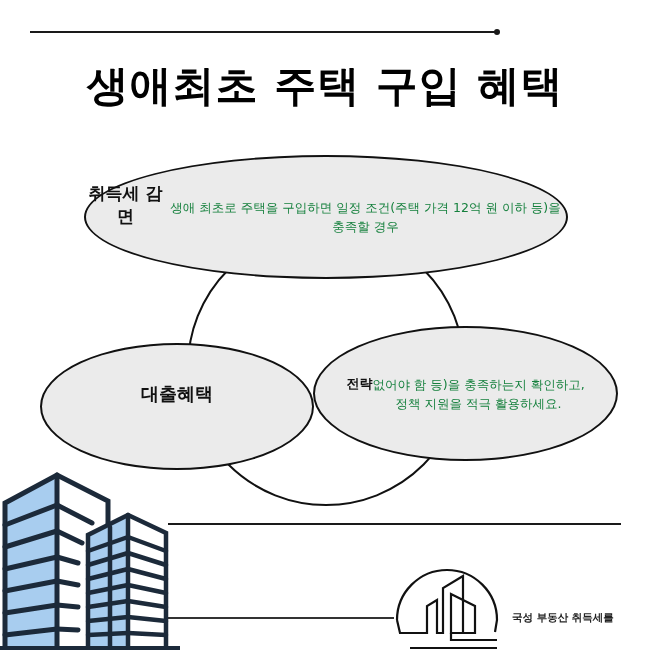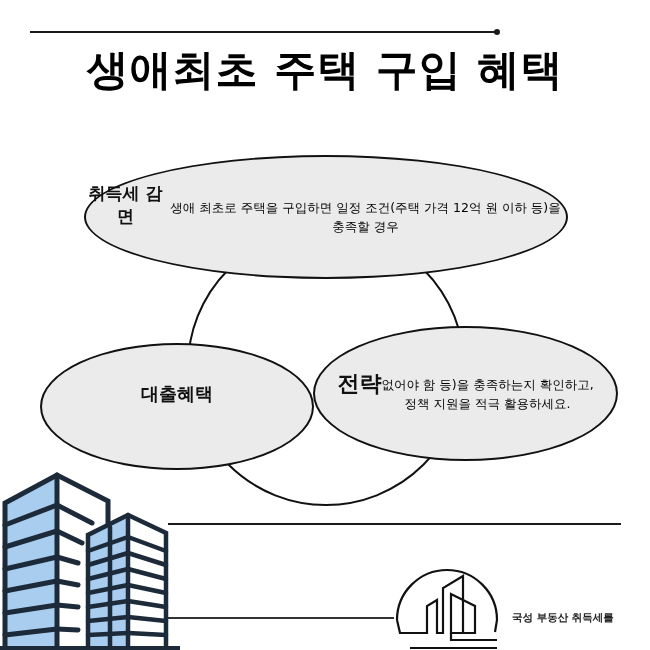--- a/index.html
+++ b/index.html
@@ -10,42 +10,42 @@
   }
   .top-rule {
     position: absolute; left: 30px; top: 31px; width: 466px; height: 2px;
     background: #1a1a1a;
   }
   .top-rule-dot {
     position: absolute; left: 494px; top: 29px; width: 6px; height: 6px;
     border-radius: 50%; background: #1a1a1a;
   }
   .title {
-    position: absolute; left: 0; top: 42px; width: 650px; text-align: center;
+    position: absolute; left: 0; top: 58px; width: 650px; text-align: center;
     font-size: 42px; font-weight: bold; letter-spacing: 1px; color: #000;
   }
   .center-circle {
     position: absolute; left: 187px; top: 228px; width: 278px; height: 278px;
     border: 2px solid #111; border-radius: 50%; background: #fff;
     box-sizing: border-box;
   }
   .ellipse {
     position: absolute; background: #ebebeb; border: 2px solid #111;
     border-radius: 50%; box-sizing: border-box;
     display: flex; flex-direction: row; align-items: center; justify-content: center;
     text-align: center;
   }
   .e-top { left: 84px; top: 155px; width: 484px; height: 124px; }
   .e-left { left: 40px; top: 343px; width: 274px; height: 127px; }
   .e-right { left: 313px; top: 326px; width: 305px; height: 135px; }
   .e-title { font-weight: bold; color: #111; }
   .e-top .e-title { font-size: 17px; margin-bottom: 12px; margin-top: -12px; }
   .e-left .e-title { font-size: 18px; margin-bottom: 8px; margin-top: -18px; }
-  .e-right .e-title { font-size: 22px; margin-bottom: 0; margin-top: -20px; }
-  .e-body { font-size: 12.5px; line-height: 19px; color: #000000; }
+  .e-right .e-title { font-size: 13px; margin-bottom: 0; margin-top: -20px; }
+  .e-body { font-size: 12.5px; line-height: 19px; color: #15803d; }
   .e-right .e-body { line-height: 19px; }
   .bottom-rule-1 {
     position: absolute; left: 168px; top: 523px; width: 453px; height: 2px; background: #1a1a1a;
   }
   .bottom-rule-2 {
     position: absolute; left: 168px; top: 617px; width: 226px; height: 1.5px; background: #333;
   }
   .buildings { position: absolute; left: 0; top: 465px; width: 180px; height: 185px; }
   .logo { position: absolute; left: 385px; top: 560px; width: 125px; height: 90px; }
   .company {

